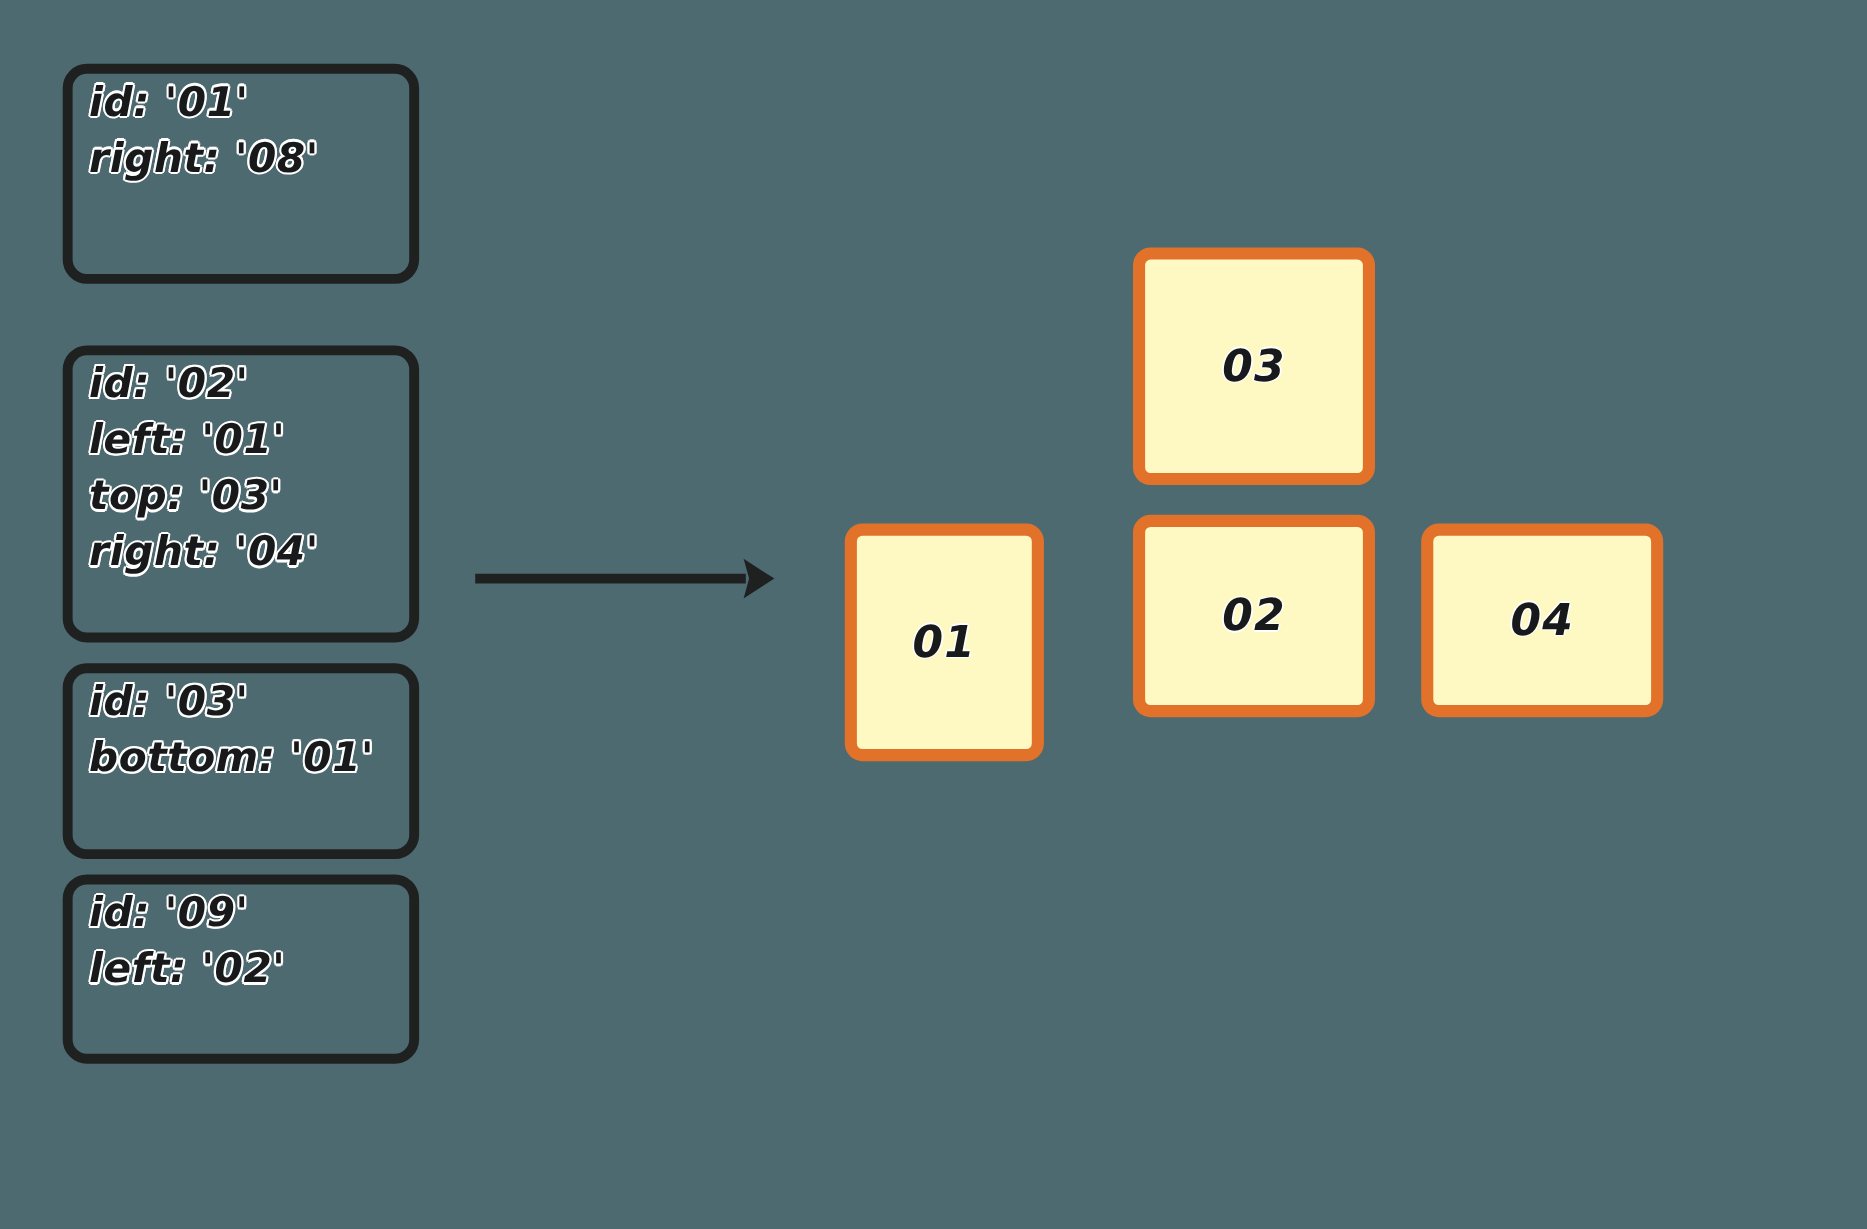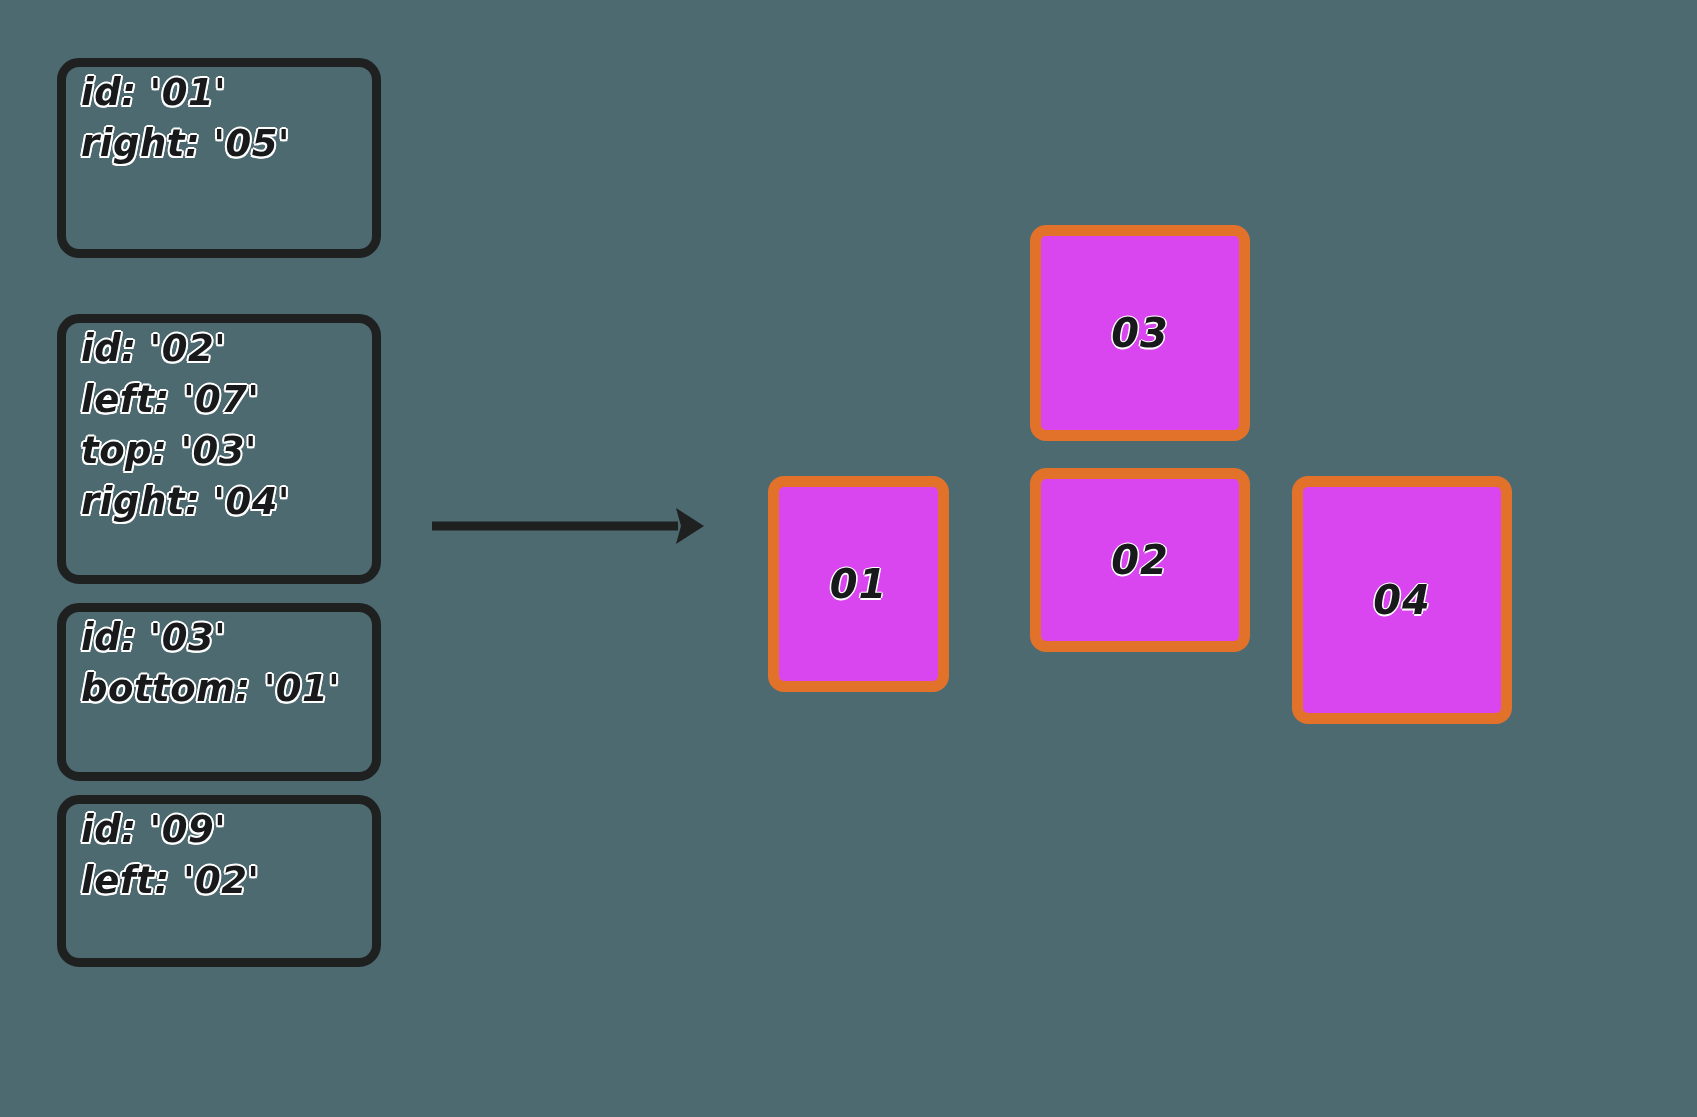--- a/index.html
+++ b/index.html
@@ -65,21 +65,21 @@
     width: 280px;
     height: 56px;
   }
 
   
   .tile {
     position: absolute;
     box-sizing: border-box;
     border: 11px solid #e2722a;
     border-radius: 16px;
-    background: #d946ef;
+    background: #fef9c3;
     display: flex;
     align-items: center;
     justify-content: center;
   }
   .tile-label {
     font-family: "DejaVu Sans", sans-serif;
     font-weight: bold;
     font-style: italic;
     font-size: 40px;
     color: #17191a;
@@ -87,35 +87,35 @@
     text-shadow:
        1.5px  0   0 #ffffff,
       -1.5px  0   0 #ffffff,
        0    1.5px 0 #ffffff,
        0   -1.5px 0 #ffffff;
   }
 
   #tile-03 { left: 1030px; top: 225px; width: 220px; height: 216px; }
   #tile-01 { left: 768px;  top: 476px; width: 181px; height: 216px; }
   #tile-02 { left: 1030px; top: 468px; width: 220px; height: 184px; }
-  #tile-04 { left: 1292px; top: 476px; width: 220px; height: 248px; }
+  #tile-04 { left: 1292px; top: 476px; width: 220px; height: 176px; }
 </style>
 </head>
 <body>
 
 <div id="canvas">
 
   <div class="spec-box" id="spec-0">
     <div class="spec-line">id: '01'</div>
-    <div class="spec-line">right: '05'</div>
+    <div class="spec-line">right: '08'</div>
   </div>
 
   <div class="spec-box" id="spec-1">
     <div class="spec-line">id: '02'</div>
-    <div class="spec-line">left: '07'</div>
+    <div class="spec-line">left: '01'</div>
     <div class="spec-line">top: '03'</div>
     <div class="spec-line">right: '04'</div>
   </div>
 
   <div class="spec-box" id="spec-2">
     <div class="spec-line">id: '03'</div>
     <div class="spec-line">bottom: '01'</div>
   </div>
 
   <div class="spec-box" id="spec-3">

